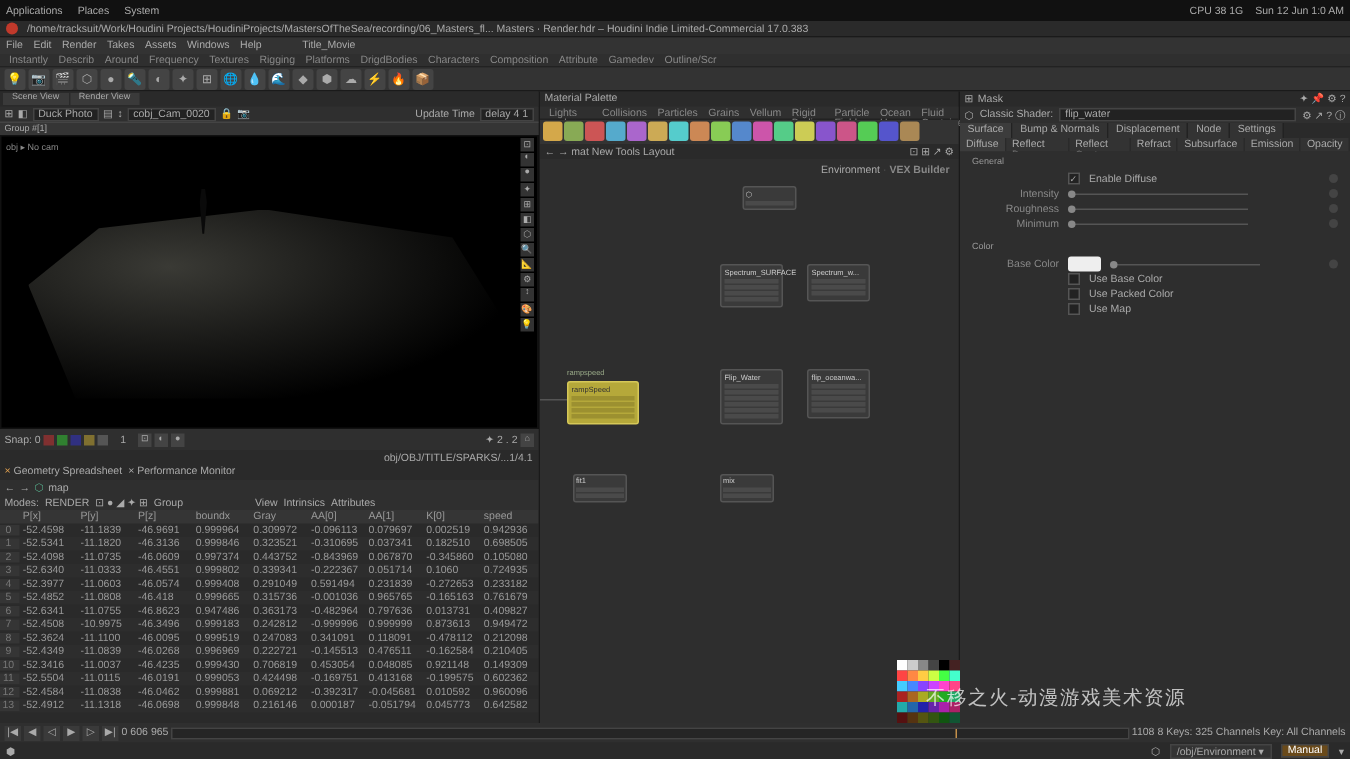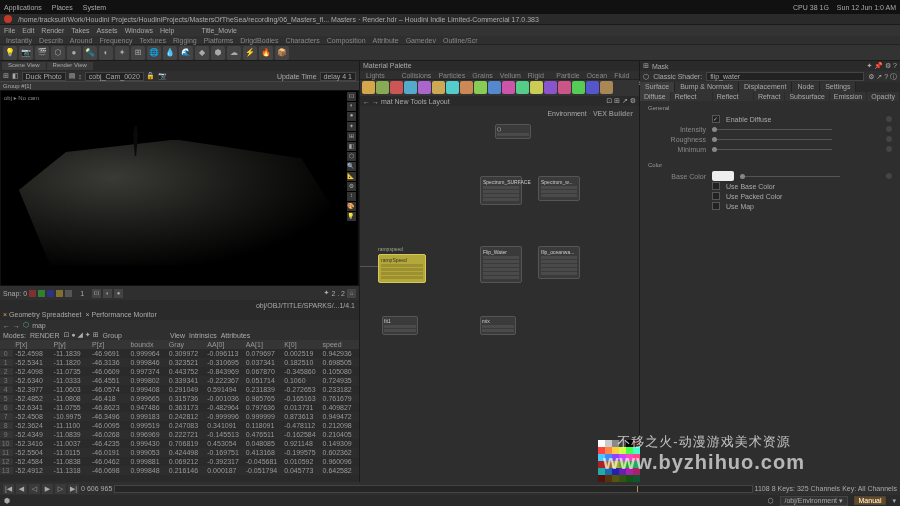--- a/index.html
+++ b/index.html
@@ -639,21 +639,20 @@
     <div style="background: rgb(85, 17, 17);"></div>
     <div style="background: rgb(85, 51, 17);"></div>
     <div style="background: rgb(85, 85, 17);"></div>
     <div style="background: rgb(51, 85, 17);"></div>
     <div style="background: rgb(17, 85, 17);"></div>
     <div style="background: rgb(17, 85, 51);"></div>
   </div>
 
 <div class="watermark">
   <div class="cn">不移之火-动漫游戏美术资源</div>
-  <div class="en">www.byzhihuo.com</div>
 </div>
 
 <div class="timeline">
   <div class="btn">|◀</div>
   <div class="btn">◀</div>
   <div class="btn">◁</div>
   <div class="btn">▶</div>
   <div class="btn">▷</div>
   <div class="btn">▶|</div>
   <span class="box">0</span>

